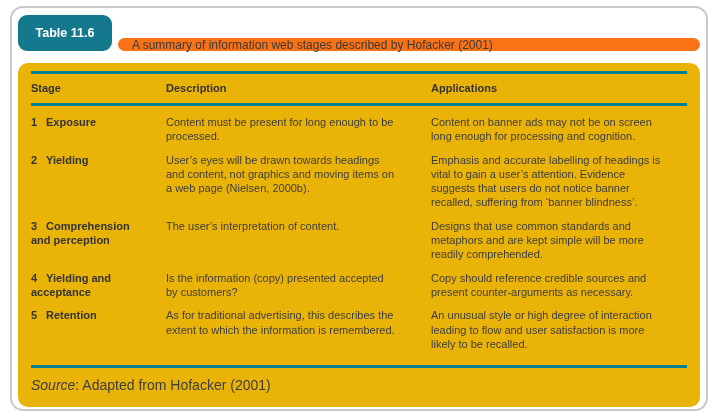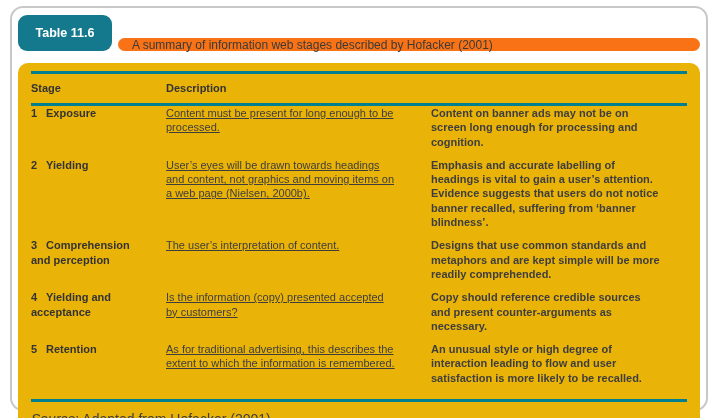--- a/index.html
+++ b/index.html
@@ -60,42 +60,40 @@
     grid-template-columns: 120px 280px 1fr;
   }
   .thead {
     border-top: 3px solid #00808e;
     border-bottom: 3px solid #00808e;
     padding: 8px 0 9px 0;
     font-weight: bold;
     color: #333333;
   }
   .pad-left { padding-left: 15px; }
-  .tbody { padding-top: 0; }
+  .tbody { padding-top: 9px; }
   .trow {
     margin-bottom: 9px;
     line-height: 14.3px;
   }
   .stage-cell {
     font-weight: bold;
     color: #333333;
     padding-right: 4px;
   }
   .row-num {
     display: inline-block;
     width: 15px;
   }
   .desc-cell {
     padding-left: 15px;
     padding-right: 35px;
-    text-decoration: underline;
   }
   .apps-cell {
     padding-right: 26px;
-    font-weight: bold;
   }
   .source-bar {
     border-top: 3px solid #00808e;
     margin-top: 14px;
     padding-top: 9px;
     padding-bottom: 2px;
     font-size: 14px;
     color: #3e3e3e;
   }
   .src-label { font-style: italic; }
@@ -108,20 +106,21 @@
   <div class="header-row">
     <div class="badge">Table 11.6</div>
     <div class="titlebar">A summary of information web stages described by Hofacker (2001)</div>
   </div>
 
   <div class="panel">
 
     <div class="grid3 thead">
       <div>Stage</div>
       <div class="pad-left">Description</div>
+      <div>Applications</div>
     </div>
 
     <div class="tbody">
 
       <div class="grid3 trow">
         <div class="stage-cell"><span class="row-num">1</span><span>Exposure</span></div>
         <div class="desc-cell">Content must be present for long enough to be processed.</div>
         <div class="apps-cell">Content on banner ads may not be on screen long enough for processing and cognition.</div>
       </div>
 

